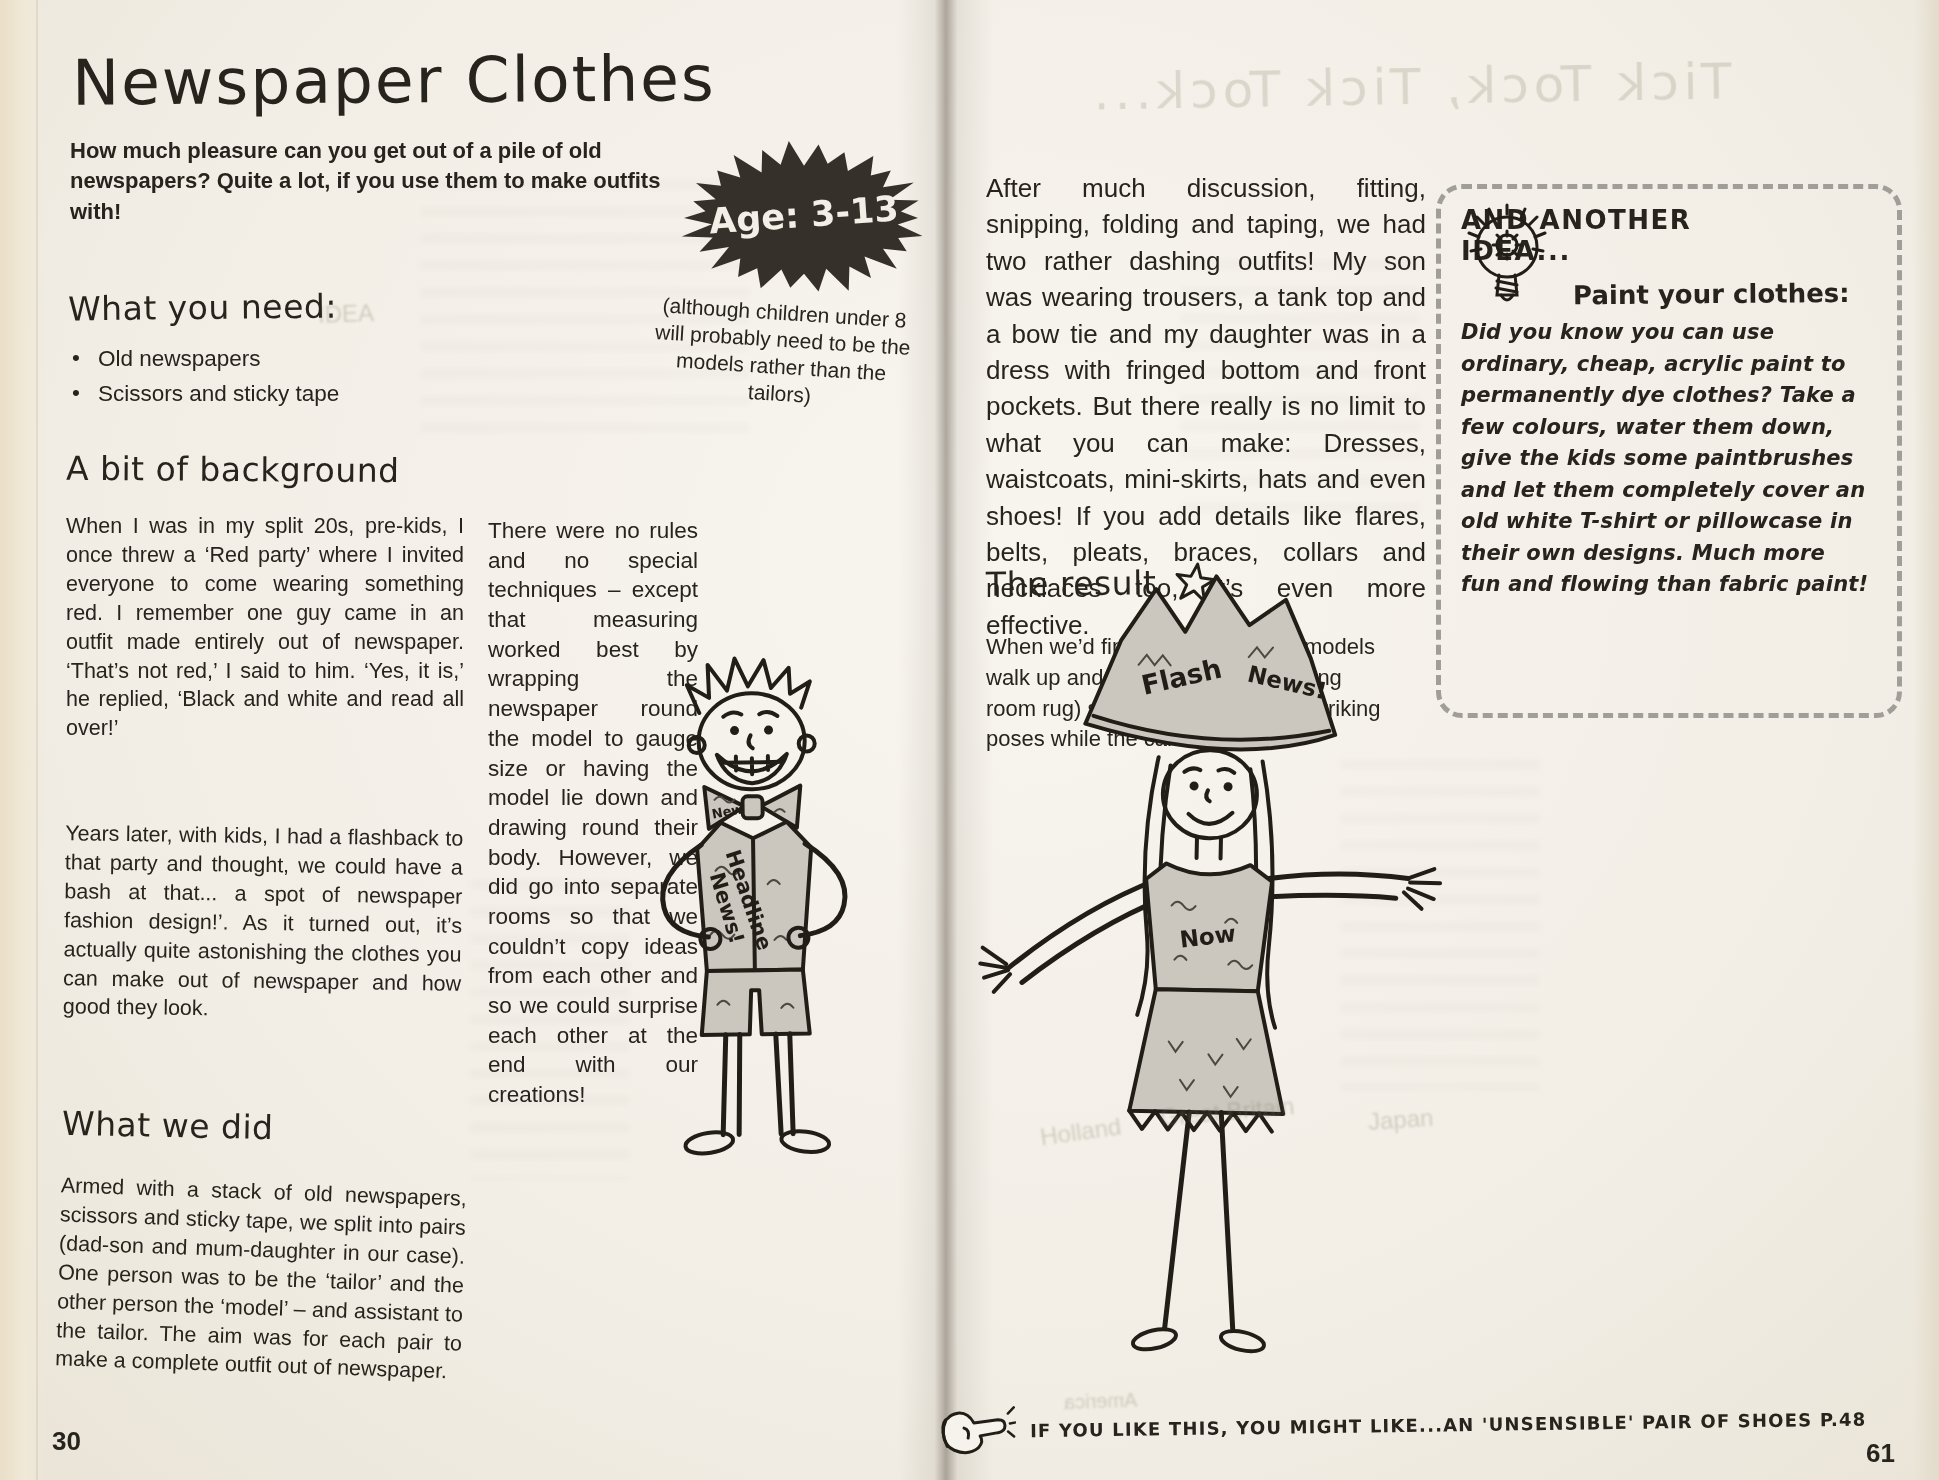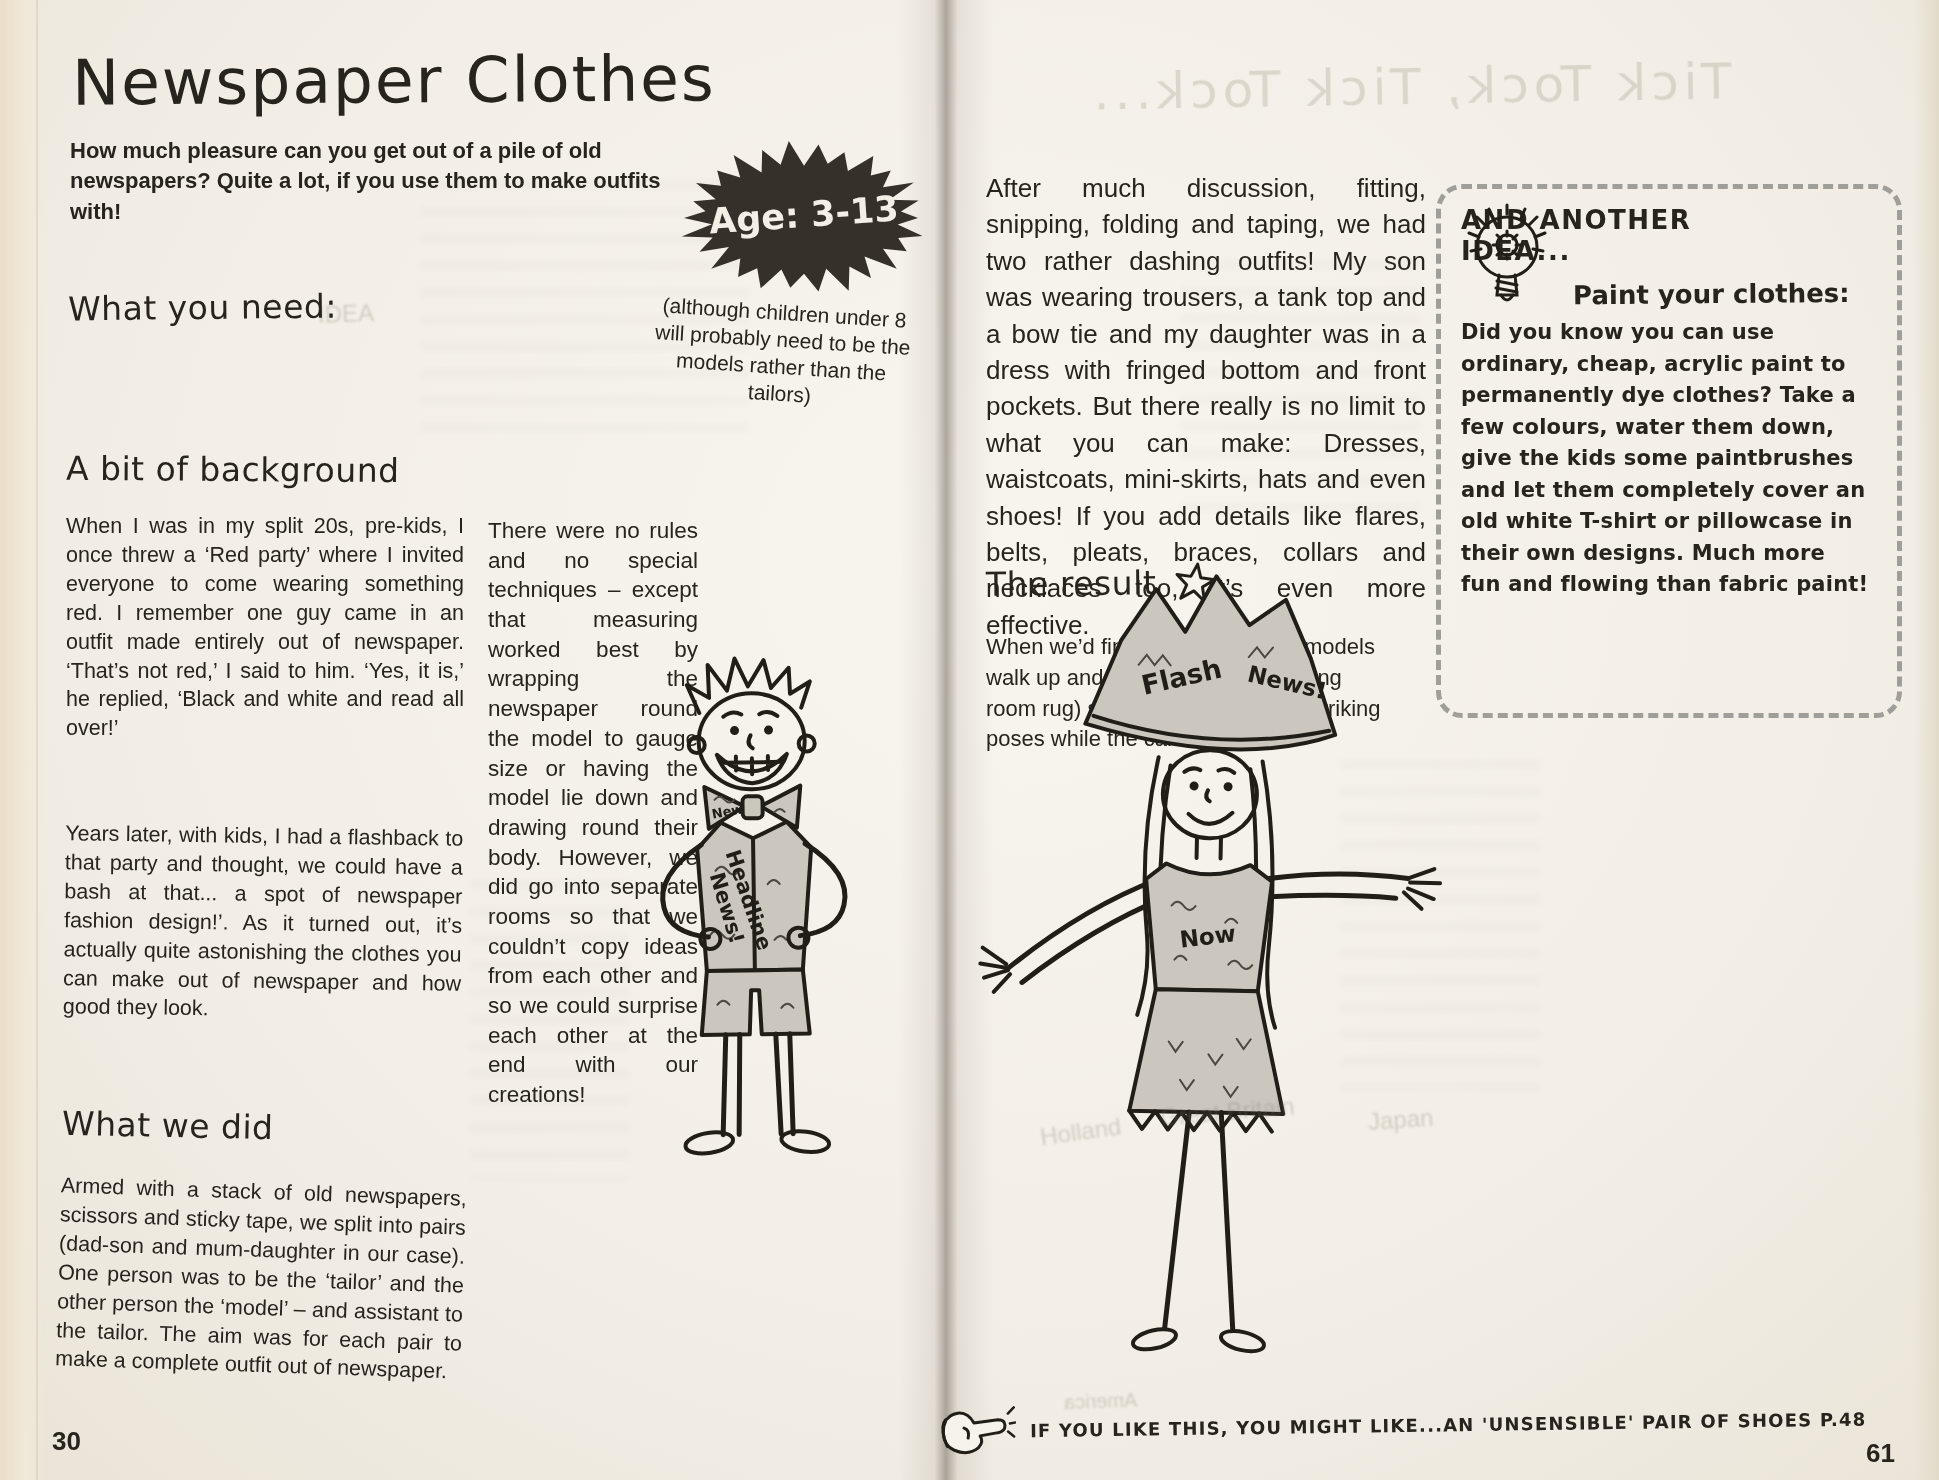--- a/index.html
+++ b/index.html
@@ -63,21 +63,21 @@
   .girl-illo{left:942px;top:546px;width:502px;height:868px;transform:rotate(1.2deg);}
 
   .sidebar{left:1436px;top:184px;width:466px;height:534px;border:5px dashed #a09e99;
     border-radius:26px;box-sizing:border-box;padding:16px 20px 0 20px;}
   .sb-bulb{position:absolute;left:14px;top:14px;width:104px;height:122px;}
   .sb-h{font-size:26px;font-weight:bold;letter-spacing:1.5px;
     line-height:1.2;width:300px;font-family:"DejaVu Sans", sans-serif;}
   .sb-sub{margin:12px 0 4px 112px;font-size:26px;font-weight:bold;
     font-family:"DejaVu Sans", sans-serif;transform:rotate(-.5deg);}
   .sb-body{margin-top:8px;font-size:21px;font-weight:bold;line-height:1.5;
-    font-family:"DejaVu Sans", sans-serif;letter-spacing:.2px;width:408px;}
+    font-family:"DejaVu Sans", sans-serif;letter-spacing:.2px;width:408px;font-style:italic;}
 
   .footer{left:938px;top:1396px;display:flex;align-items:center;gap:14px;transform:rotate(-.8deg);}
   .footer-text{font-size:18px;font-weight:bold;letter-spacing:1.2px;
     font-family:"DejaVu Sans", sans-serif;}
 
   
   .ink{stroke:#211e18;fill:none;stroke-width:4;stroke-linecap:round;stroke-linejoin:round;}
   .ink5{stroke:#211e18;fill:none;stroke-width:5;stroke-linecap:round;stroke-linejoin:round;}
   .paper{fill:#cbc7bf;stroke:#211e18;stroke-width:4;stroke-linejoin:round;}
   .sq{stroke:#4d4941;fill:none;stroke-width:2;stroke-linecap:round;}
@@ -98,20 +98,24 @@
   <div class="smudge" style="left:420px;top:180px;width:330px;height:270px;"></div>
   <div class="smudge" style="left:470px;top:880px;width:160px;height:300px;"></div>
 
   <svg class="abs badge" viewBox="0 0 256 164">
     <polygon id="burst-poly" fill="#35312a" points="242.0,84.0 221.7,90.4 246.5,102.0 222.2,104.1 230.7,117.2 207.0,114.7 220.8,134.7 188.5,122.4 195.0,143.9 173.4,132.6 172.7,156.7 150.2,134.7 142.5,157.5 128.0,139.8 114.3,153.8 105.4,135.6 84.7,154.3 81.2,134.2 62.1,142.9 64.3,124.4 35.2,134.7 52.9,113.1 23.5,117.8 36.7,103.5 5.7,102.6 35.9,90.3 8.0,84.0 29.5,77.3 17.3,67.2 39.7,65.2 20.0,49.0 45.0,51.8 41.2,36.6 64.3,43.6 57.6,21.1 85.6,38.6 86.2,16.0 104.6,30.7 112.8,6.9 128.0,31.8 142.5,10.5 151.7,29.8 168.4,18.3 171.9,37.0 197.3,22.1 194.8,41.6 214.8,36.6 207.0,53.3 237.8,48.5 213.3,65.8 242.6,66.6 224.9,77.4"></polygon>
     <text x="128" y="93" text-anchor="middle" font-size="35" fill="#f3efe6" transform="rotate(-4 128 84)">Age: 3-13</text>
   </svg>
   <p class="abs age-note">(although children under 8 will probably need to be the models rather than the tailors)</p>
 
   <h2 class="abs hand h-sec wyn-h">What you need:</h2>
+  <ul class="abs wyn-list">
+    <li>Old newspapers</li>
+    <li>Scissors and sticky tape</li>
+  </ul>
 
   <h2 class="abs hand h-sec bg-h">A bit of background</h2>
   <p class="abs para bg-p1">When I was in my split 20s, pre-kids, I once threw a ‘Red party’ where I invited everyone to come wearing something red. I remember one guy came in an outfit made entirely out of newspaper. ‘That’s not red,’ I said to him. ‘Yes, it is,’ he replied, ‘Black and white and read all over!’</p>
   <p class="abs para bg-p2">Years later, with kids, I had a flashback to that party and thought, we could have a bash at that... a spot of newspaper fashion design!’. As it turned out, it’s actually quite astonishing the clothes you can make out of newspaper and how good they look.</p>
 
   <h2 class="abs hand h-sec wwd-h">What we did</h2>
   <p class="abs para wwd-p">Armed with a stack of old newspapers, scissors and sticky tape, we split into pairs (dad-son and mum-daughter in our case). One person was to be the ‘tailor’ and the other person the ‘model’ – and assistant to the tailor. The aim was for each pair to make a complete outfit out of newspaper.</p>
 
   <div class="abs mid-col">
     <span class="float-spacer"></span>

